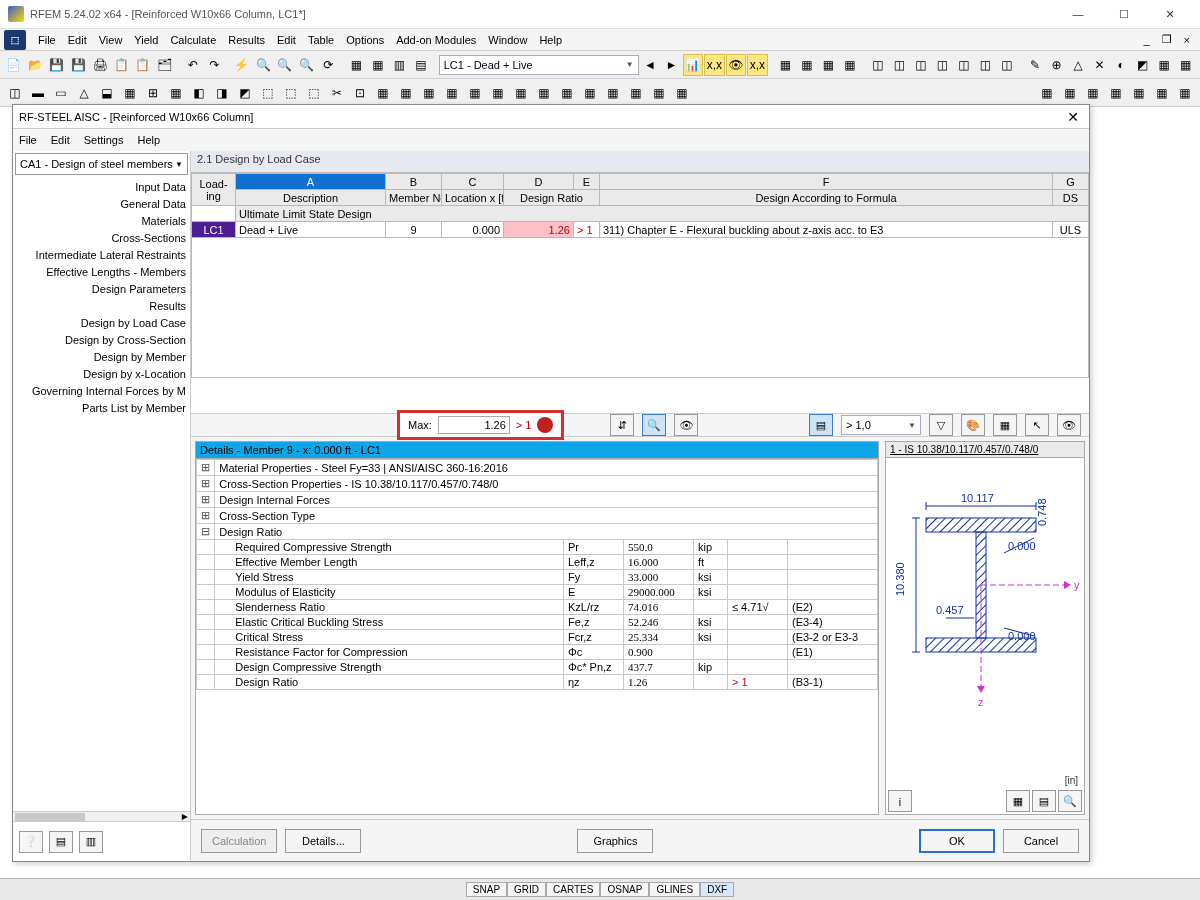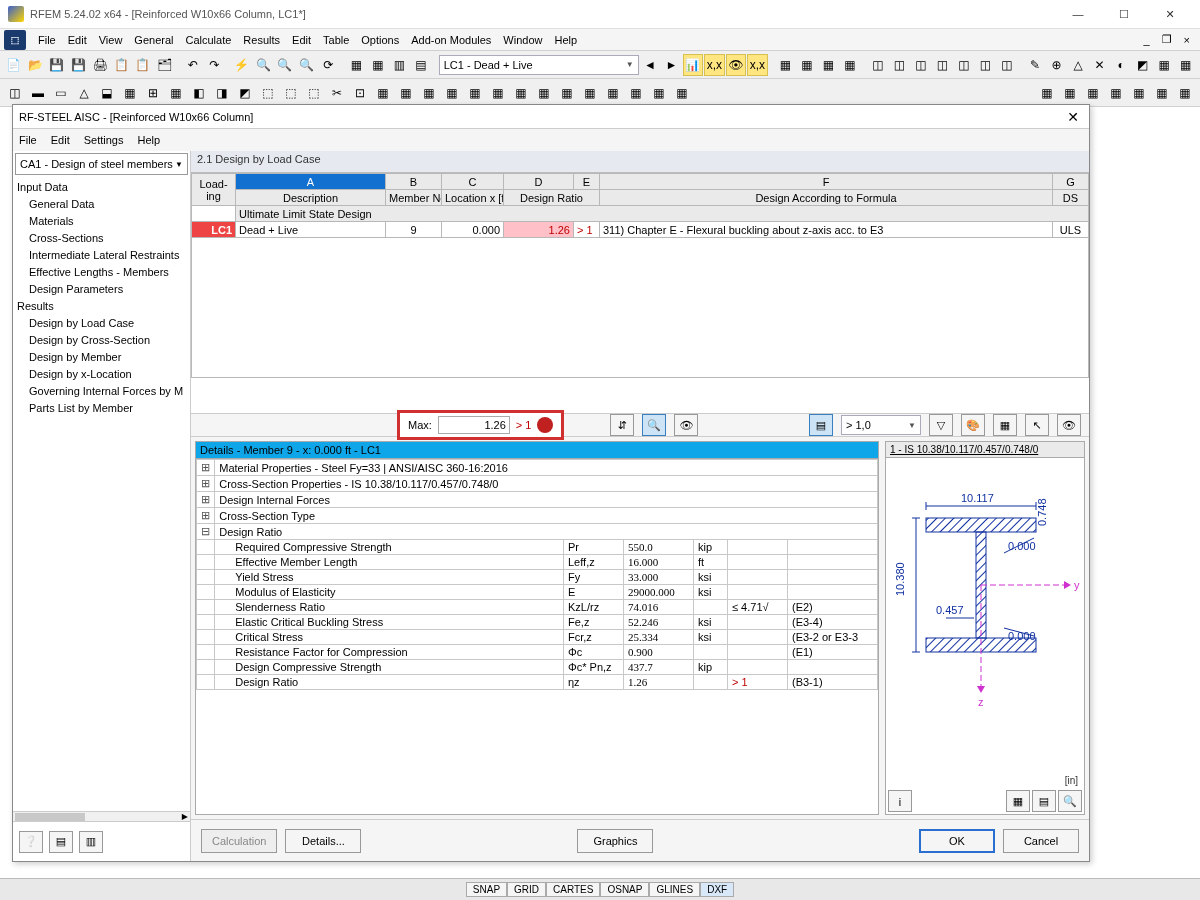--- a/index.html
+++ b/index.html
@@ -25,36 +25,36 @@
 .combo { height:20px; border:1px solid #aab; background:#fff; padding:0 4px; display:inline-flex; align-items:center; font-size:11px; min-width:200px; justify-content:space-between;}
 .combo .arrow{font-size:8px;color:#555;}
 
 
 .dialog { position:absolute; left:12px; top:104px; width:1078px; height:758px; background:#f5f5f5; border:1px solid #888; box-shadow:2px 2px 6px rgba(0,0,0,0.2); display:flex; flex-direction:column;}
 .dlg-title { height:24px; background:#fff; border-bottom:1px solid #ccc; display:flex; align-items:center; padding:0 6px;}
 .dlg-title .t { flex:1; color:#000;}
 .dlg-title .close { width:20px;text-align:center;font-size:14px;}
 .dlg-menu { height:22px; display:flex; align-items:center; padding:0 6px; gap:14px; background:#f5f5f5;}
 .dlg-body { flex:1; display:flex; overflow:hidden;}
-.dlg-left { width:178px; border-right:1px solid #ccc; background:#fff; display:flex; flex-direction:column;}
+.dlg-left { width:178px; border-right:1px solid #ccc; background:#fff; display:flex; flex-direction:column;text-align:right;}
 .dlg-left .selector{ height:22px; border:1px solid #999; margin:2px; background:#fff; display:flex;align-items:center;padding:0 4px;justify-content:space-between;}
 .tree { flex:1; overflow:hidden; font-size:11px; line-height:15px; padding:2px 0;}
 .tree .hdr{ font-weight:normal; padding:1px 4px;}
 .tree .item{ padding:1px 4px 1px 16px; white-space:nowrap; overflow:hidden;}
 .tree-scroll{height:10px;border-top:1px solid #ccc;background:#f0f0f0;display:flex;}
 .tree-scroll .thumb{height:8px;background:#c8c8c8;width:70px;margin:1px 0 0 2px;}
 
 .dlg-right { flex:1; display:flex; flex-direction:column; overflow:hidden;}
 .section-hdr{ height:22px; background:#e6eaf0; border-bottom:1px solid #bbb; padding:2px 6px; color:#333;}
 .grid-area{ height:240px; background:#fff; overflow:hidden;}
 table.grid{ border-collapse:collapse; width:100%; table-layout:fixed;}
 table.grid th, table.grid td{ border:1px solid #b8b8b8; padding:1px 3px; font-size:11px; height:16px; overflow:hidden; white-space:nowrap;}
 table.grid th{ background:#eaeaea; font-weight:normal; text-align:center;}
 table.grid th.sel{ background:#1270d0;color:#fff;}
-.grid .lc-cell{background:#ef4444;color:#fff;text-align:right;font-weight:bold;}
+.grid .lc-cell{background:#4c1d95;color:#fff;text-align:center;}
 .grid .pink{background:#ffc0c8;}
 .grid .red{color:#c00000;}
 .grid .fill{height:140px;}
 
 .max-row{height:24px;display:flex;align-items:center;padding:4px 8px;gap:8px;background:#f5f5f5;border-top:1px solid #ccc;border-bottom:1px solid #ccc;}
 .max-box{border:3px solid #d03030;padding:3px 8px;display:flex;align-items:center;gap:6px;background:#fff;}
 .max-box input{width:72px;height:18px;border:1px solid #aaa;text-align:right;padding:0 3px;}
 .max-box .warn{color:#c00000;}
 .max-box .badge{width:16px;height:16px;border-radius:50%;background:#c02020;}
 .sbtn{width:24px;height:22px;border:1px solid #999;background:#f5f5f5;display:inline-flex;align-items:center;justify-content:center;font-size:11px;}
@@ -100,21 +100,21 @@
     <div class="winbtn">☐</div>
     <div class="winbtn">✕</div>
   </div>
 </div>
 
 <div class="menubar">
   <div class="logo">⬚</div>
   <span class="mitem">File</span>
   <span class="mitem">Edit</span>
   <span class="mitem">View</span>
-  <span class="mitem">General</span>
+  <span class="mitem">Yield</span>
   <span class="mitem">Calculate</span>
   <span class="mitem">Results</span>
   <span class="mitem">Edit</span>
   <span class="mitem">Table</span>
   <span class="mitem">Options</span>
   <span class="mitem">Add-on Modules</span>
   <span class="mitem">Window</span>
   <span class="mitem">Help</span>
   <div style="flex:1"></div>
   <span class="mitem">_</span>

